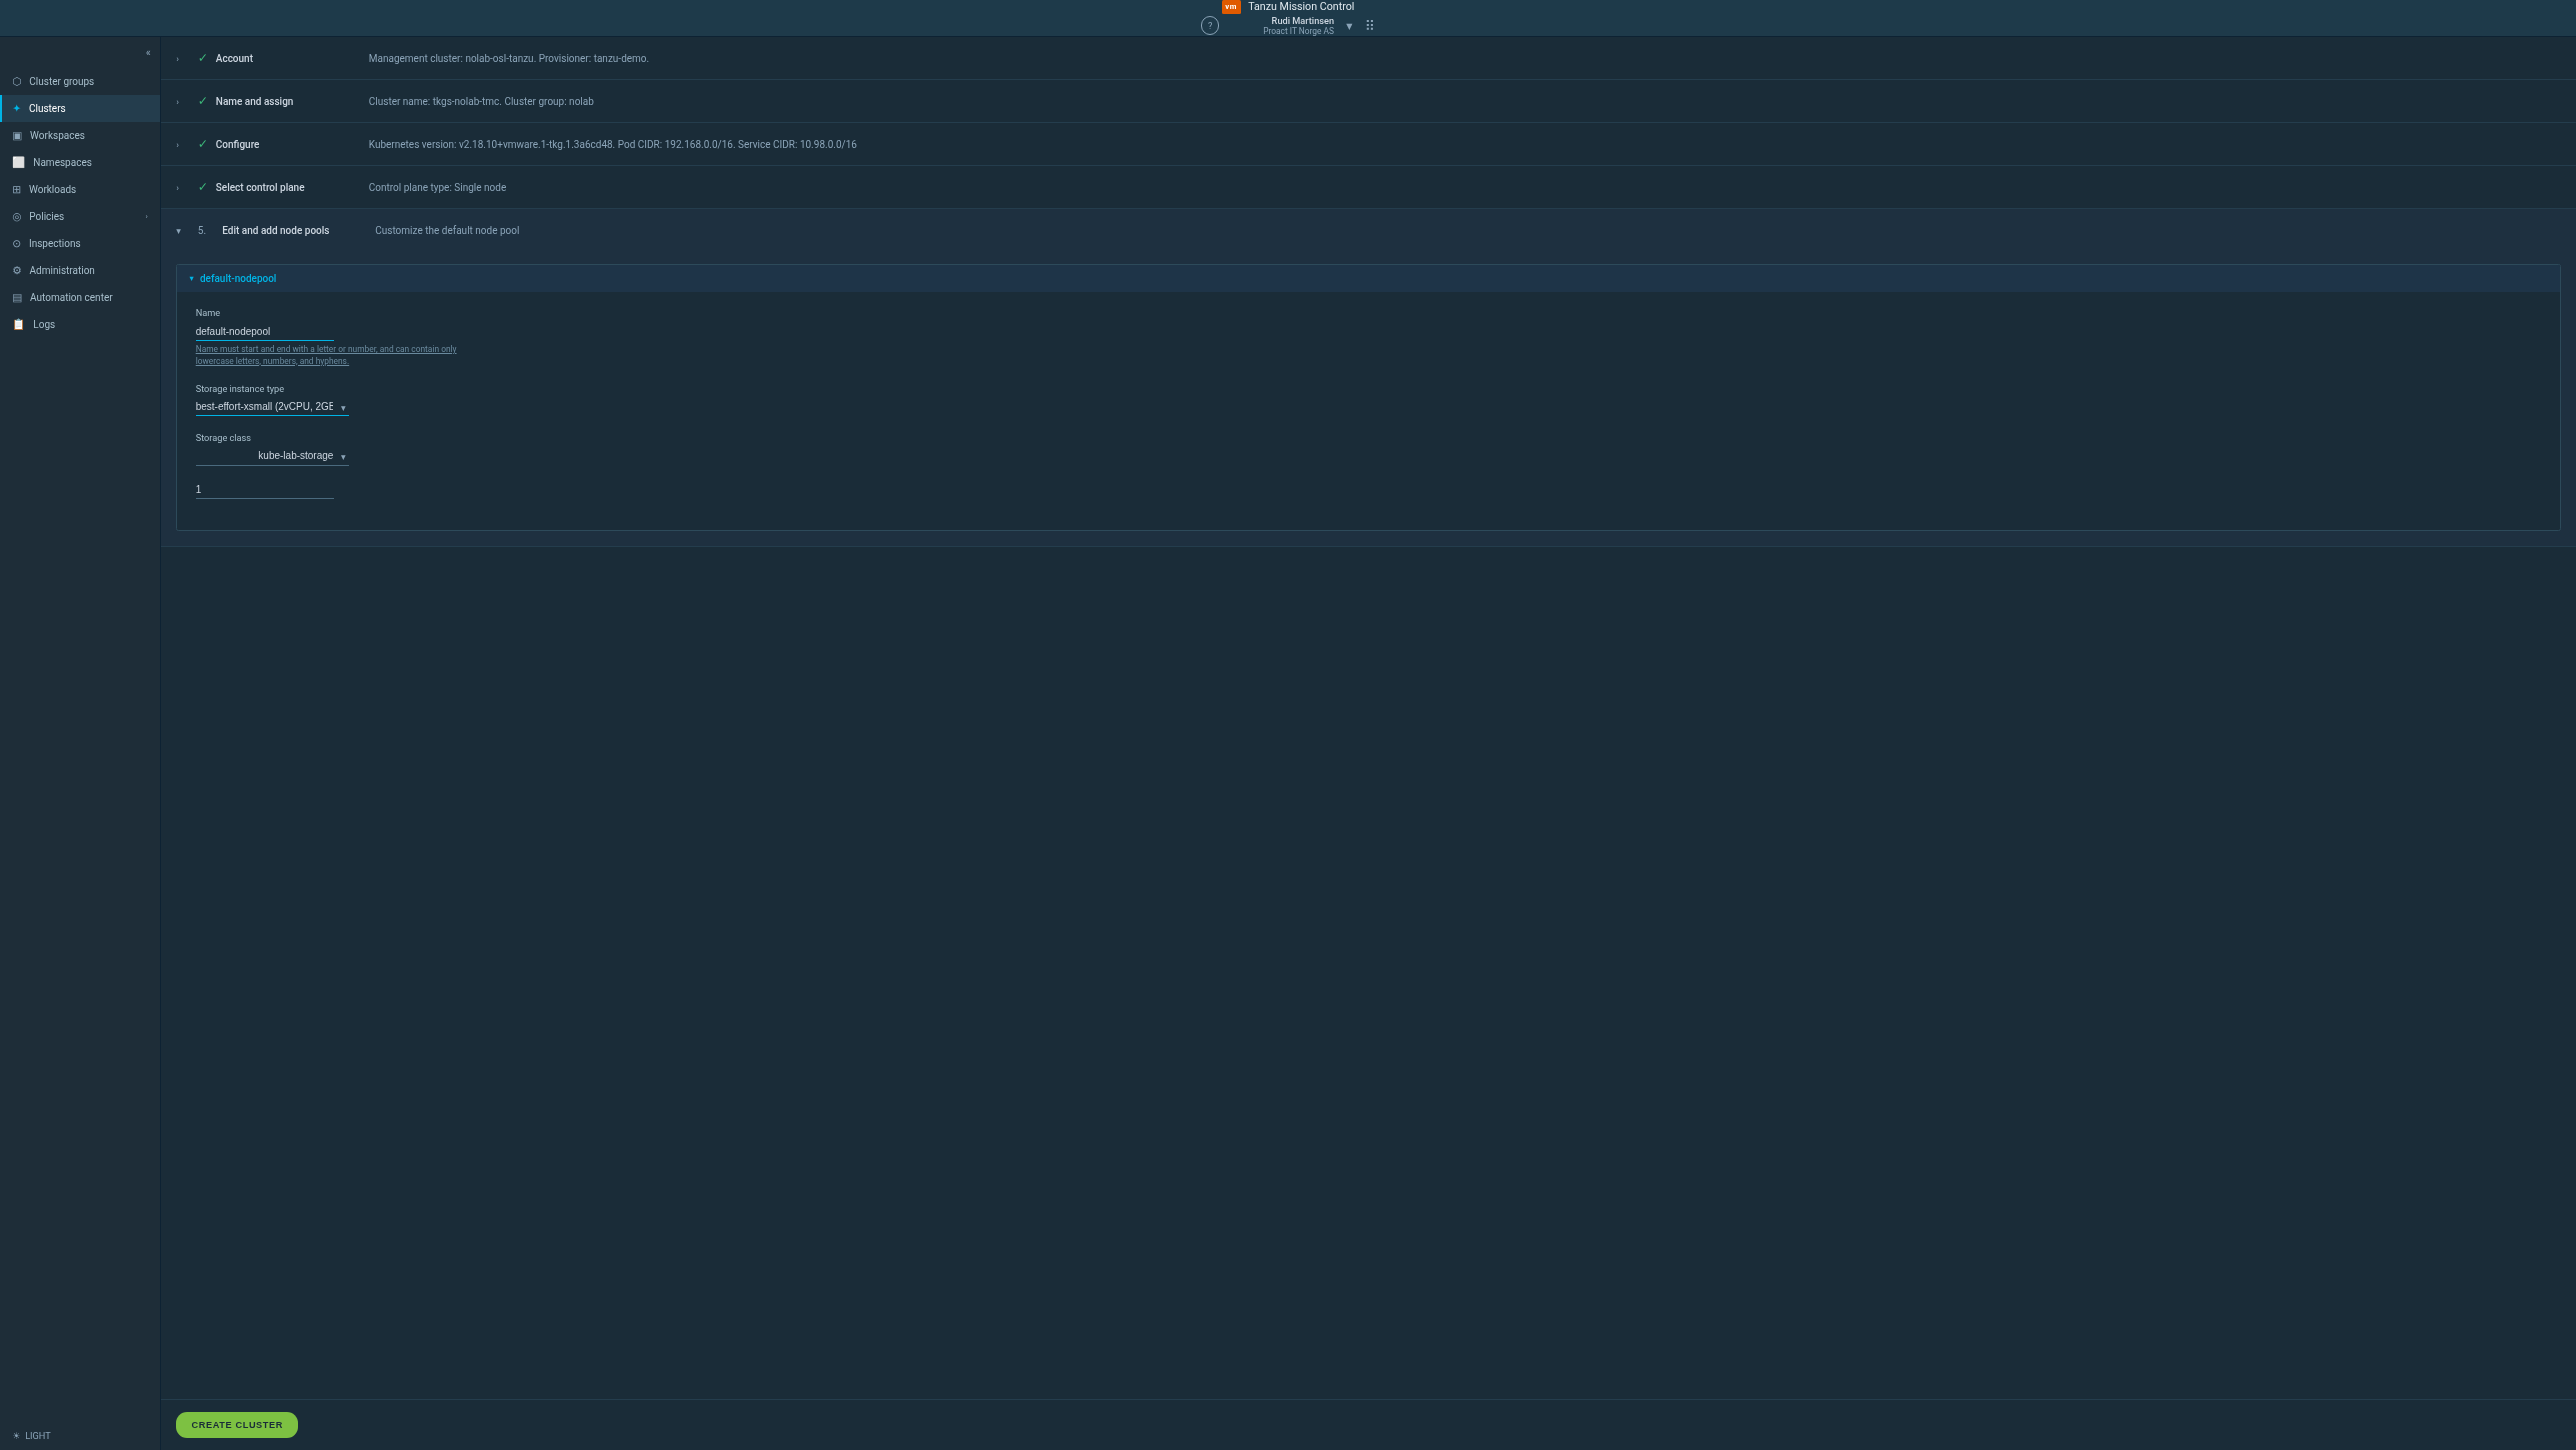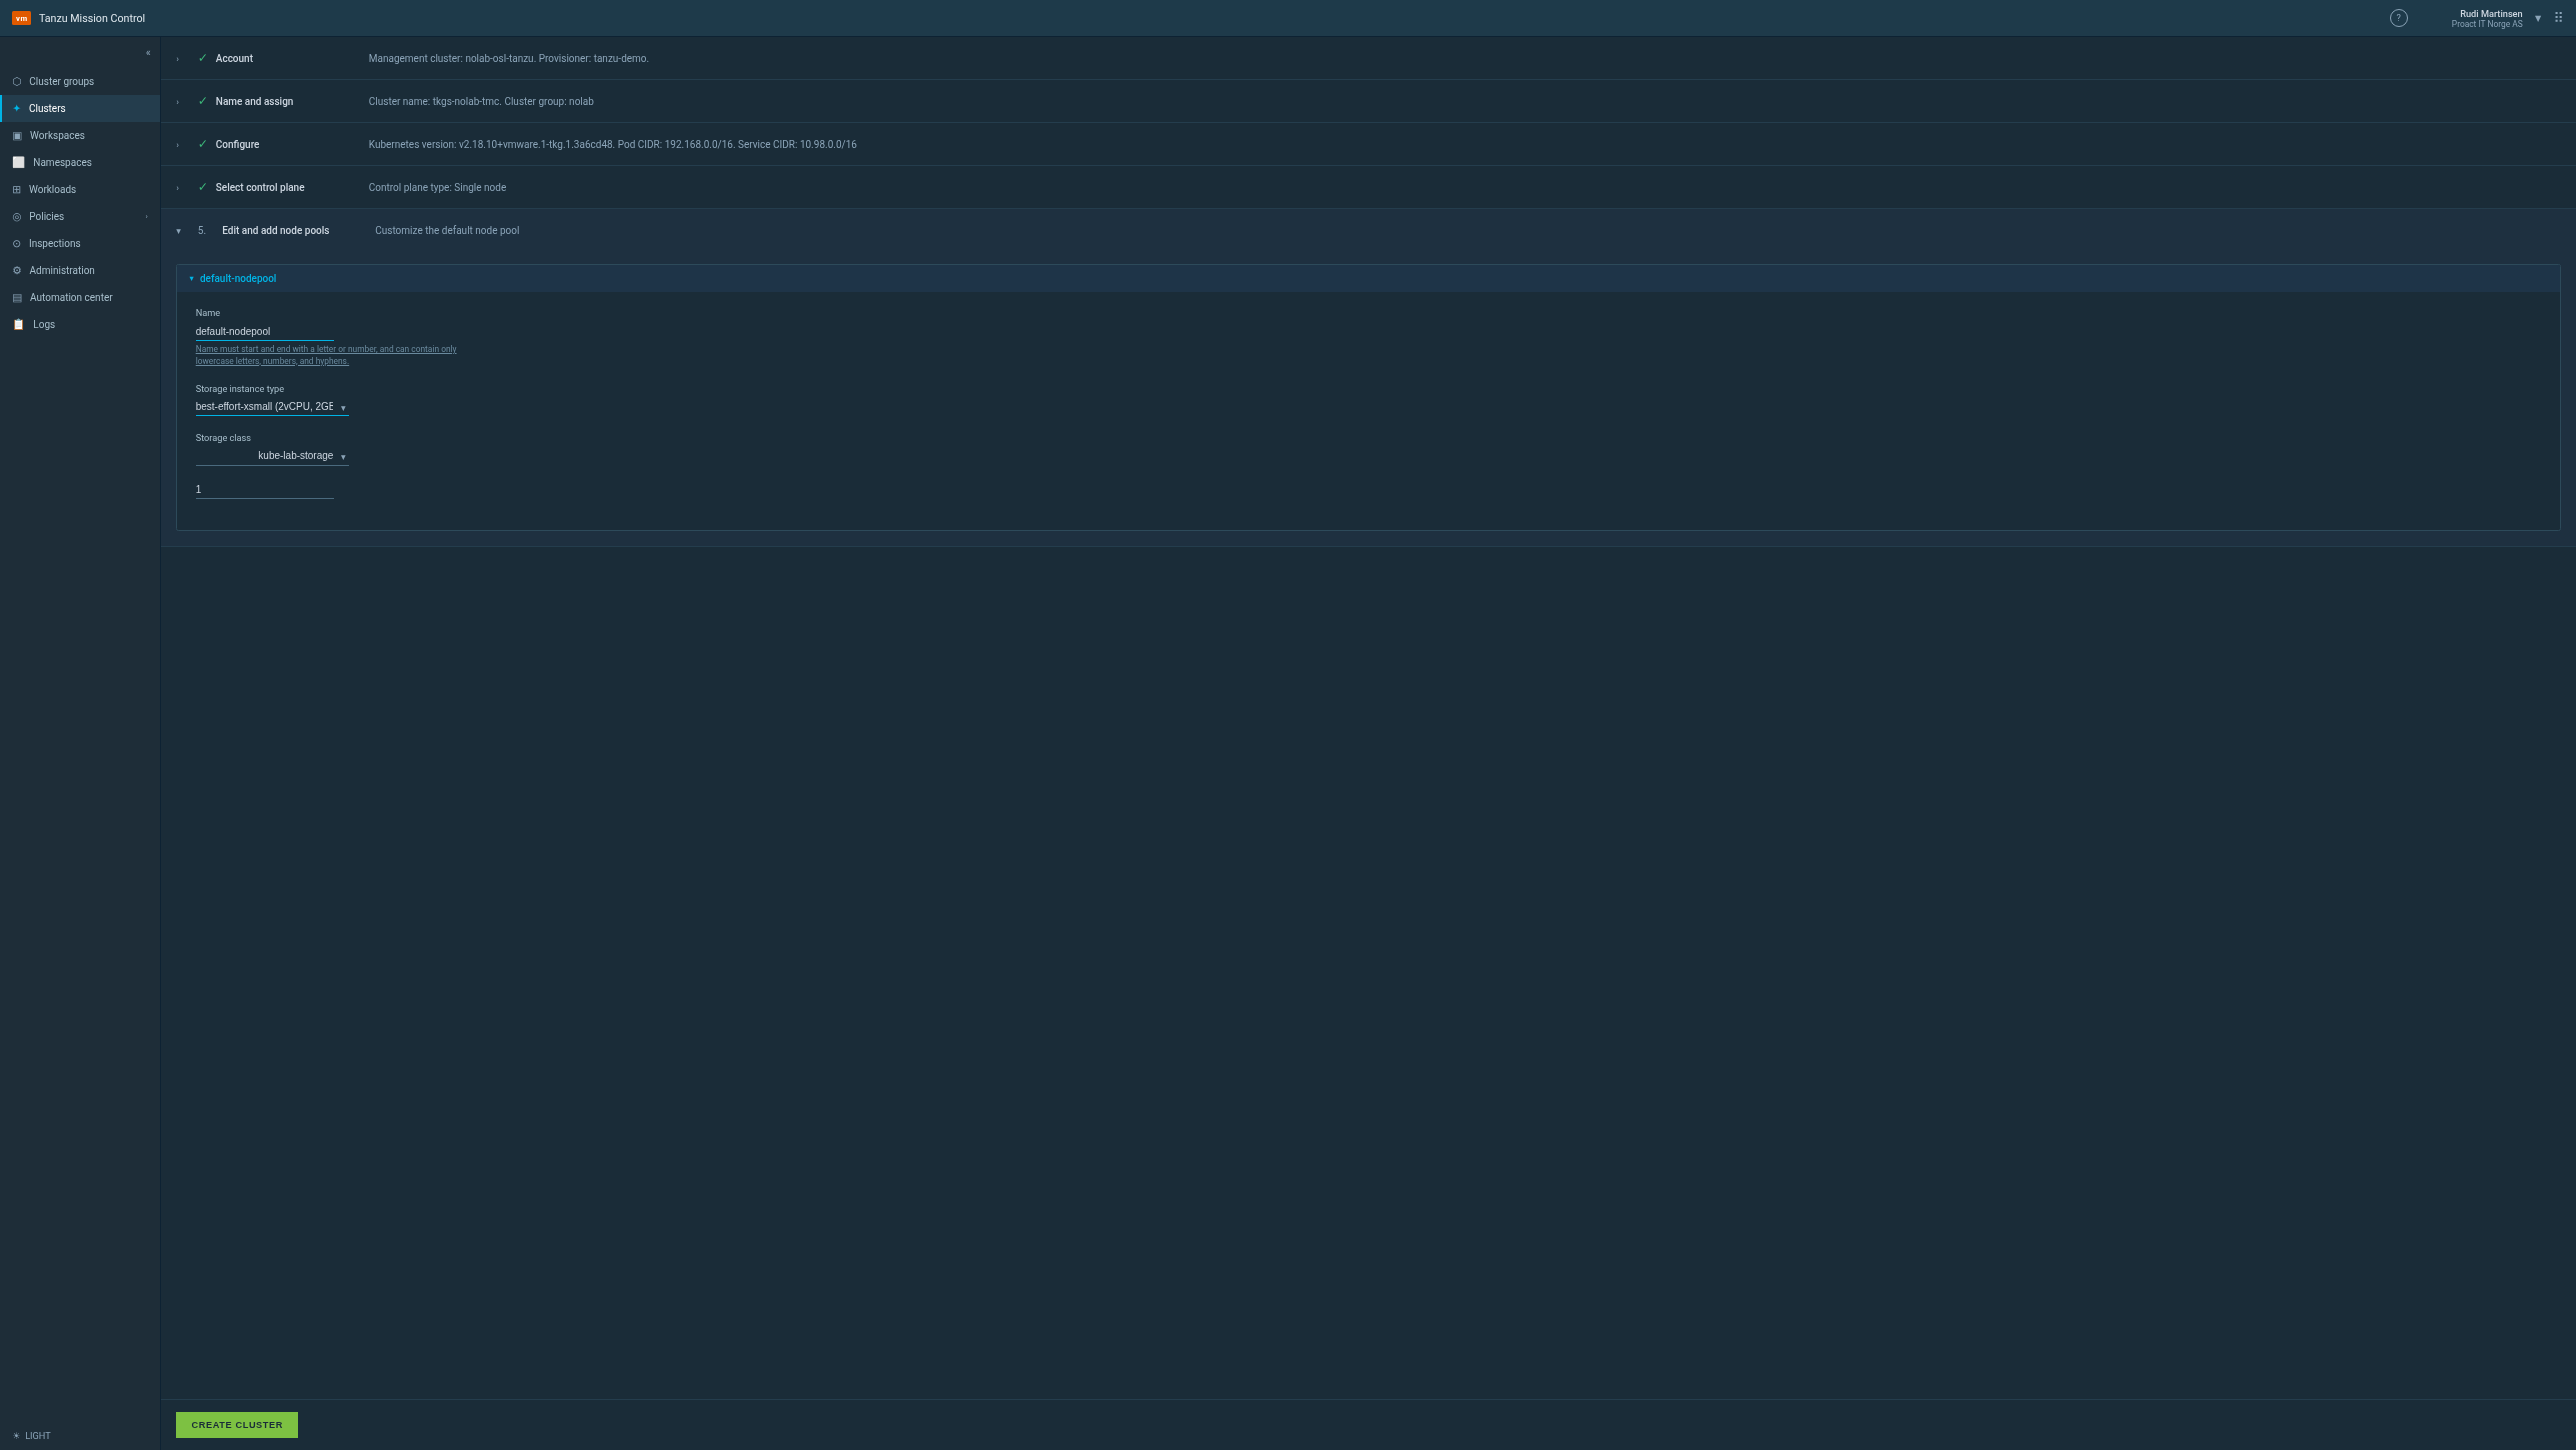--- a/index.html
+++ b/index.html
@@ -16,20 +16,21 @@
     
     .topbar {
       background: #1e3a4a;
       height: 37px;
       display: flex;
       align-items: center;
       justify-content: space-between;
       padding: 0 12.3px;
       border-bottom: 0.8px solid #0d2233;
       flex-shrink: 0;
+      flex-direction: column;
     }
     .topbar-left {
       display: flex;
       align-items: center;
       gap: 7.7px;
     }
     .vmware-logo {
       background: #e05a00;
       color: white;
       font-size: 7.7px;
@@ -321,21 +322,21 @@
     .create-cluster-btn {
       background: #7dc142;
       color: #1a2c38;
       border: none;
       padding: 7.7px 15.3px;
       font-size: 9.2px;
       font-weight: 700;
       letter-spacing: 0.6px;
       cursor: pointer;
       text-transform: uppercase;
-      border-radius: 0;
+      border-radius: 11px;
     }
 
     
     ::-webkit-scrollbar { width: 4.6px; }
     ::-webkit-scrollbar-track { background: #1a2c38; }
     ::-webkit-scrollbar-thumb { background: #2d4a5a; border-radius: 2.3px; }
   </style>
 </head>
 <body>
 

